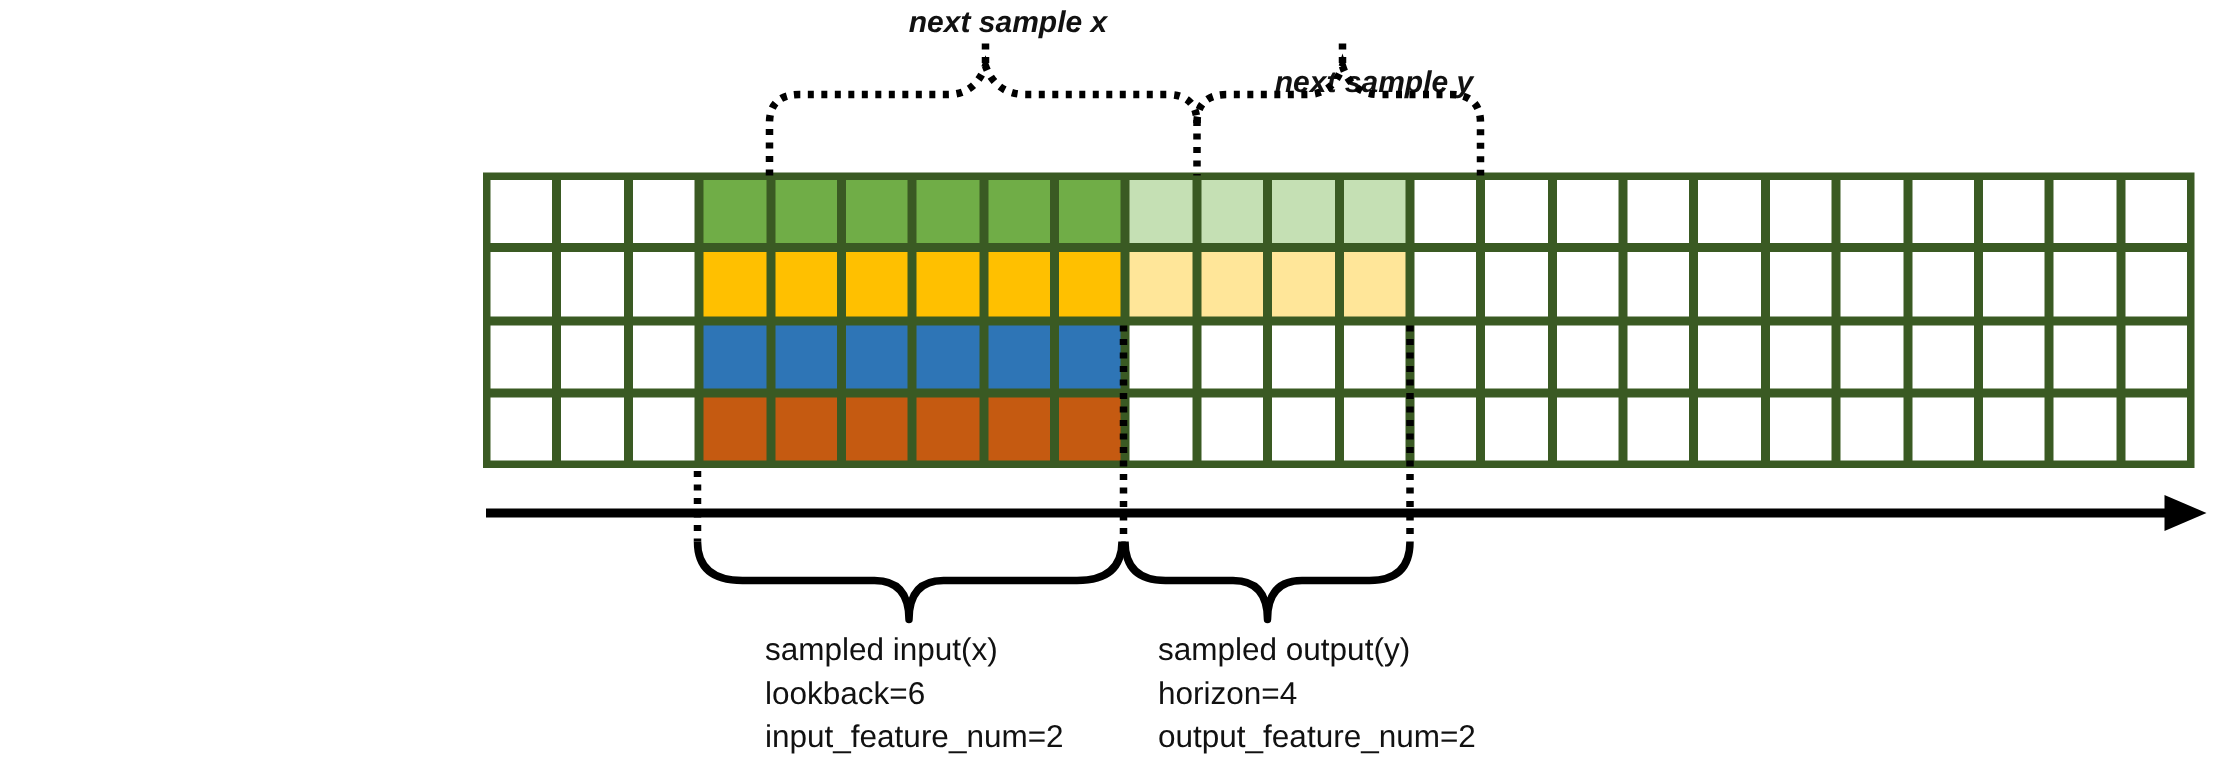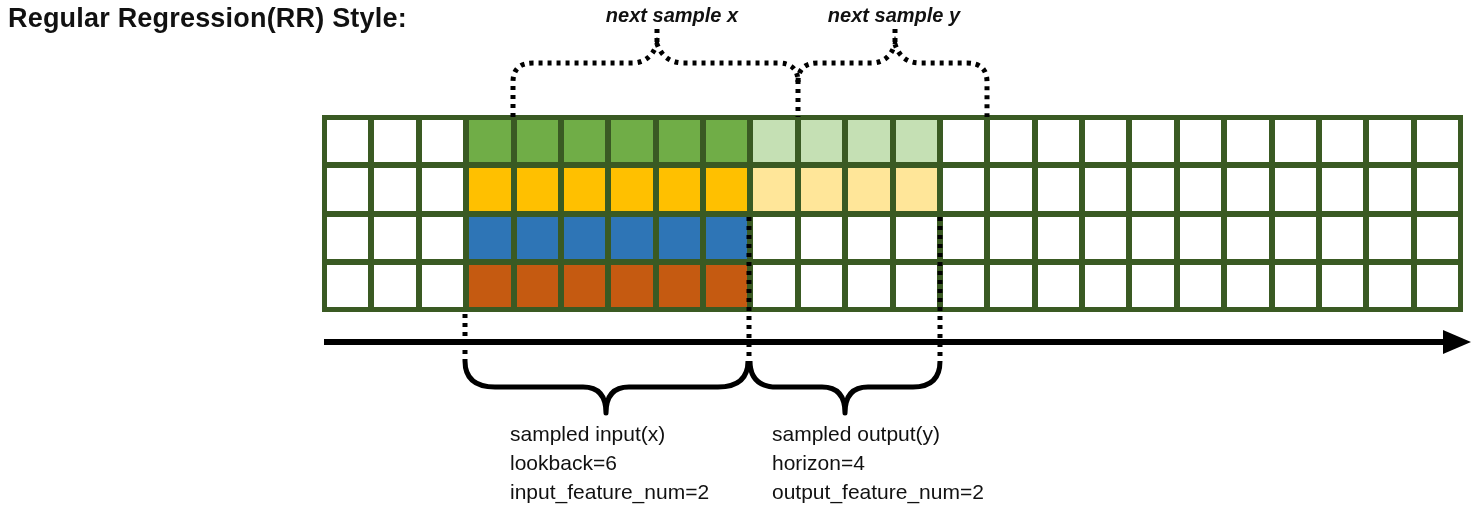--- a/index.html
+++ b/index.html
@@ -22,38 +22,37 @@
     box-sizing:border-box;padding:5px;
     display:grid;grid-template-columns:repeat(24,1fr);grid-template-rows:repeat(4,1fr);
     gap:6px;
   }
   .cell{width:100%;height:100%;}
   .toplabel{
     top:4px;width:200px;text-align:center;
     font-size:20px;font-style:italic;font-weight:600;white-space:nowrap;
   }
   #next-sample-x{left:572px;}
-  #next-sample-y{left:794px;}
+  #next-sample-y{left:816px;margin-top:40px;}
   #time-label{
     left:200px;top:326px;width:107px;text-align:right;
     font-size:28px;font-weight:bold;
   }
   .caption{
     top:419px;font-size:21px;line-height:29px;white-space:nowrap;
   }
   #caption-input{left:510px;}
   #caption-output{left:772px;}
   #overlay{left:0;top:0;pointer-events:none;}
 </style>
 </head>
 <body>
 
 <div id="stage">
 
-  <div id="title" class="abs">Regular Regression(RR) Style:</div>
 
   <div class="abs toplabel" id="next-sample-x">next sample x</div>
   <div class="abs toplabel" id="next-sample-y">next sample y</div>
 
 
   <div id="grid" class="abs" style="background: rgb(58, 90, 35);">
       <div class="cell" style="background: rgb(255, 255, 255);"></div>
       <div class="cell" style="background: rgb(255, 255, 255);"></div>
       <div class="cell" style="background: rgb(255, 255, 255);"></div>
       <div class="cell" style="background: rgb(112, 173, 71);"></div>

